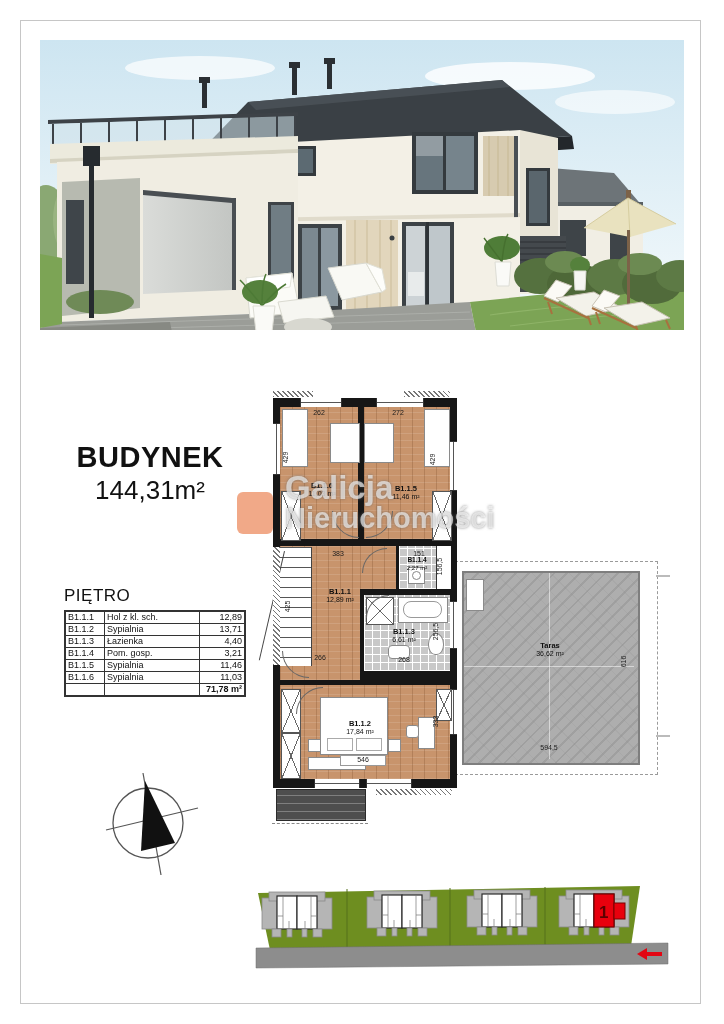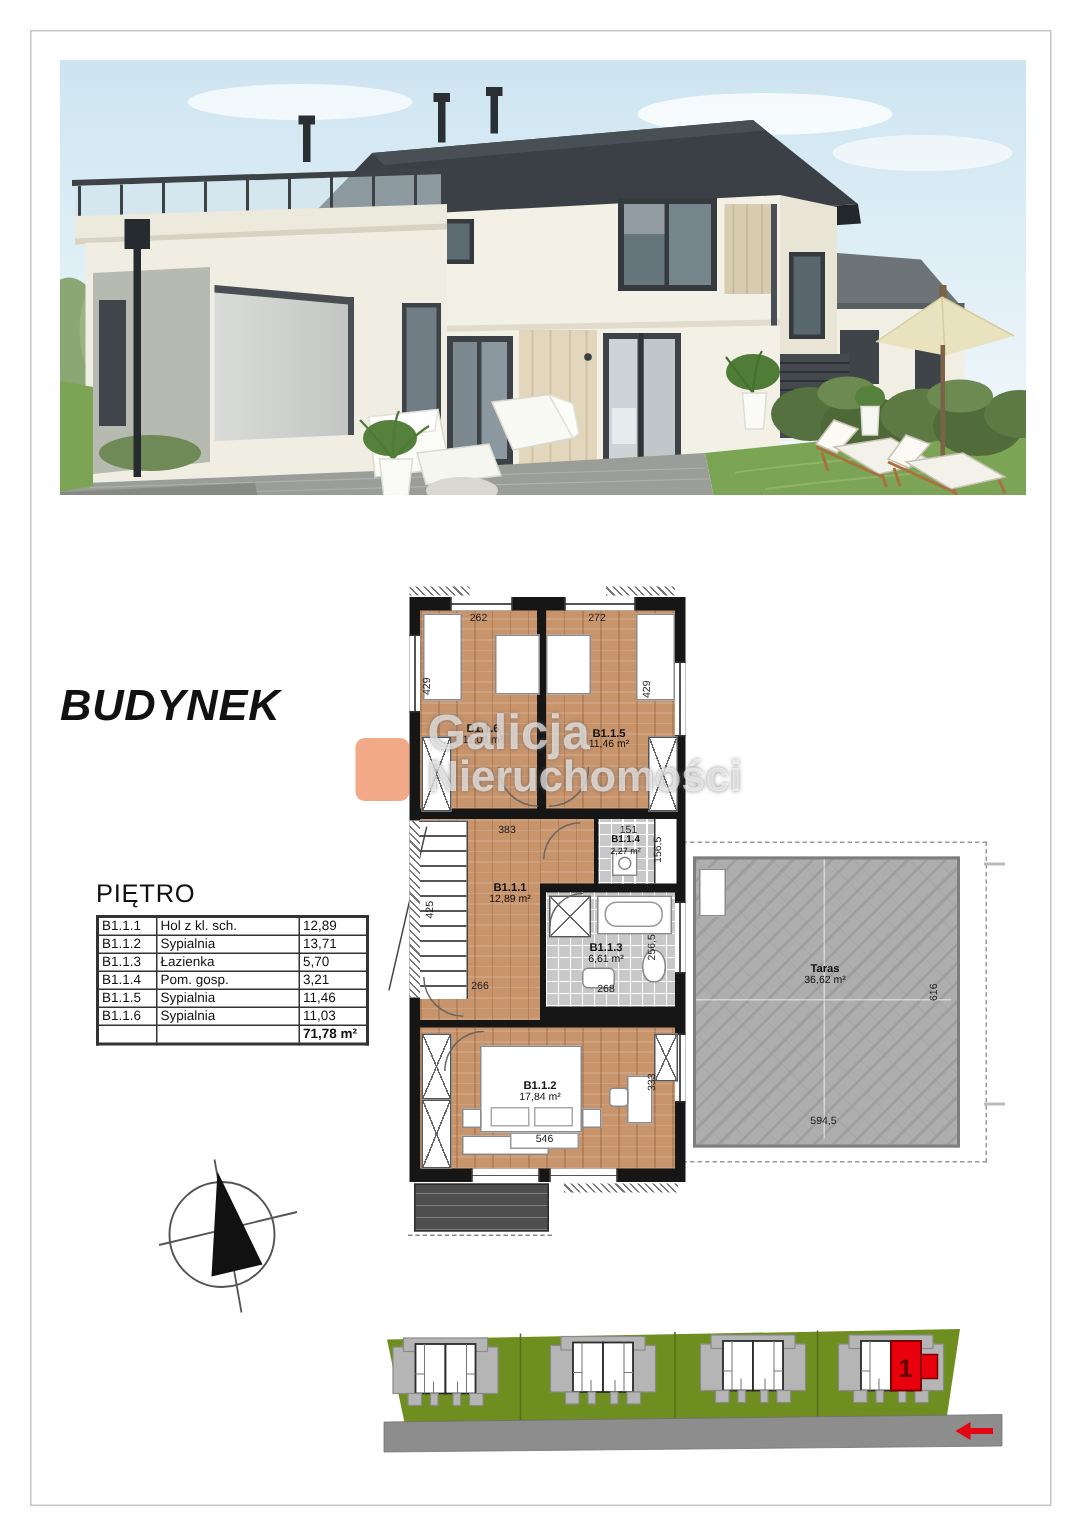--- a/index.html
+++ b/index.html
@@ -3,28 +3,28 @@
 <meta charset="utf-8">
 <style>
   html,body{margin:0;padding:0;background:#fff;}
   .sheet{position:relative;width:724px;height:1024px;background:#fff;overflow:hidden;
          font-family:"Liberation Sans","DejaVu Sans",sans-serif;color:#111;}
   .abs{position:absolute;}
   .page-border{left:20px;top:20px;width:679px;height:982px;border:1px solid #c6c6c6;}
   
   .photo{left:40px;top:40px;width:644px;height:290px;}
   
-  .title-block{left:40px;top:454px;width:220px;text-align:left;font-style:italic;}
+  .title-block{left:40px;top:440px;width:220px;text-align:center;}
   .tl1{font-size:29px;font-weight:bold;line-height:34px;letter-spacing:.5px;}
   .tl2{font-size:26px;font-weight:400;line-height:32px;}
   
   .tbl-head{left:64px;top:586px;font-size:17px;letter-spacing:.5px;}
   .ftable{left:64px;top:610px;border-collapse:collapse;border:2px solid #333;}
   .ftable td{border:1px solid #333;font-size:9px;height:11px;padding:0 2px;line-height:11px;}
-  .ftable .c1{width:34px;} .ftable .c2{width:90px;} .ftable .c3{width:40px;}
+  .ftable .c1{width:34px;} .ftable .c2{width:90px;} .ftable .c3{width:40px;text-align:right;}
   .ftable .tot{font-weight:bold;}
   
   .watermark{left:231px;top:471px;width:300px;height:80px;z-index:30;pointer-events:none;}
   .wm-logo{left:6px;top:21px;width:36px;height:42px;background:rgba(228,84,18,.5);border-radius:6px;}
   .wm-t1{left:54px;top:-2px;font-size:33px;font-weight:bold;color:rgba(255,255,255,.62);
          text-shadow:0 0 3px rgba(105,105,105,.75);white-space:nowrap;}
   .wm-t2{left:54px;top:31px;font-size:29px;font-weight:bold;color:rgba(255,255,255,.62);
          text-shadow:0 0 3px rgba(105,105,105,.75);white-space:nowrap;}
   
   .plan{left:256px;top:383px;width:412px;height:462px;z-index:10;}
@@ -218,20 +218,21 @@
         <path d="M462 222 q-12 -16 -18 -24 M462 222 q2 -22 6 -28" stroke="#46702f" fill="none" stroke-width="1.4"></path>
         <polygon points="455,222 471,222 469,246 457,246" fill="#fafaf7" stroke="#ddddd5"></polygon>
         <ellipse cx="540" cy="225" rx="10" ry="8" fill="#55813c"></ellipse>
         <polygon points="534,231 546,231 545,250 535,250" fill="#f6f6f2" stroke="#ddddd5"></polygon>
       </g>
     </svg>
   </div>
 
   <div class="abs title-block">
     <div class="tl1">BUDYNEK</div>
+    <div class="tl2">144,31m²</div>
   </div>
 
   <div class="abs plan">
 
     <div class="abs" style="left:199px;top:178px;width:201px;height:212px;border:1px dashed #9a9a9a;"></div>
     <div class="abs terrace" style="left:206px;top:188px;width:174px;height:190px;"></div>
     <div class="abs tline-v" style="left:293px;top:190px;height:186px;"></div>
     <div class="abs tline-h" style="left:208px;top:283px;width:170px;"></div>
     <div class="abs furn" style="left:210px;top:196px;width:16px;height:30px;"></div>
     <div class="abs stub" style="left:400px;top:192px;width:14px;"></div>
@@ -364,21 +365,21 @@
         <td class="c3">12,89</td>
       </tr>
       <tr>
         <td class="c1">B1.1.2</td>
         <td class="c2">Sypialnia</td>
         <td class="c3">13,71</td>
       </tr>
       <tr>
         <td class="c1">B1.1.3</td>
         <td class="c2">Łazienka</td>
-        <td class="c3">5,70</td>
+        <td class="c3">4,40</td>
       </tr>
       <tr>
         <td class="c1">B1.1.4</td>
         <td class="c2">Pom. gosp.</td>
         <td class="c3">3,21</td>
       </tr>
       <tr>
         <td class="c1">B1.1.5</td>
         <td class="c2">Sypialnia</td>
         <td class="c3">11,46</td>

